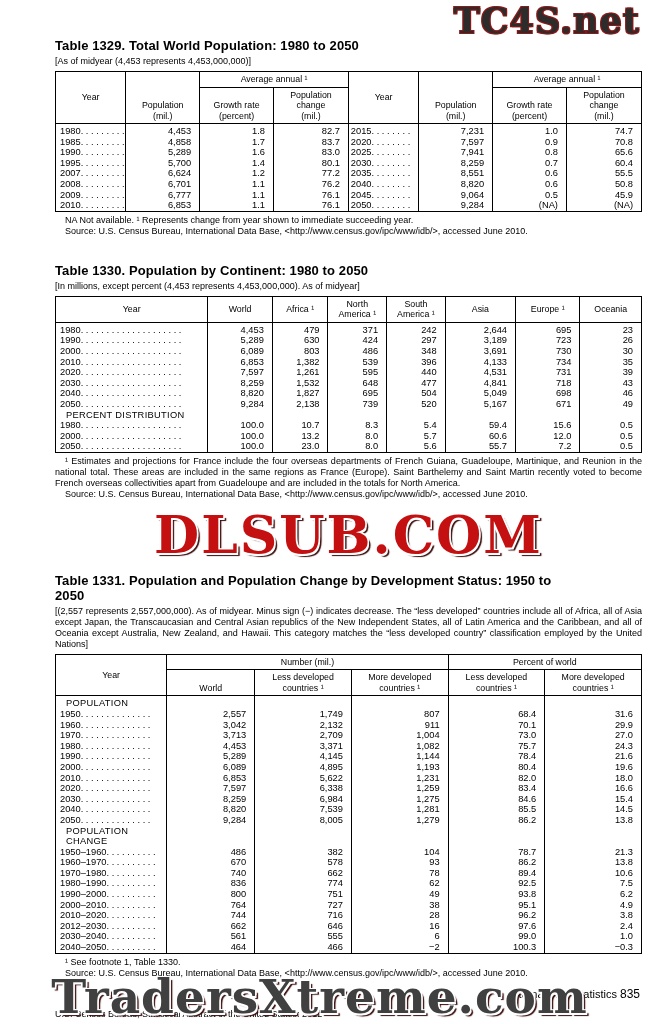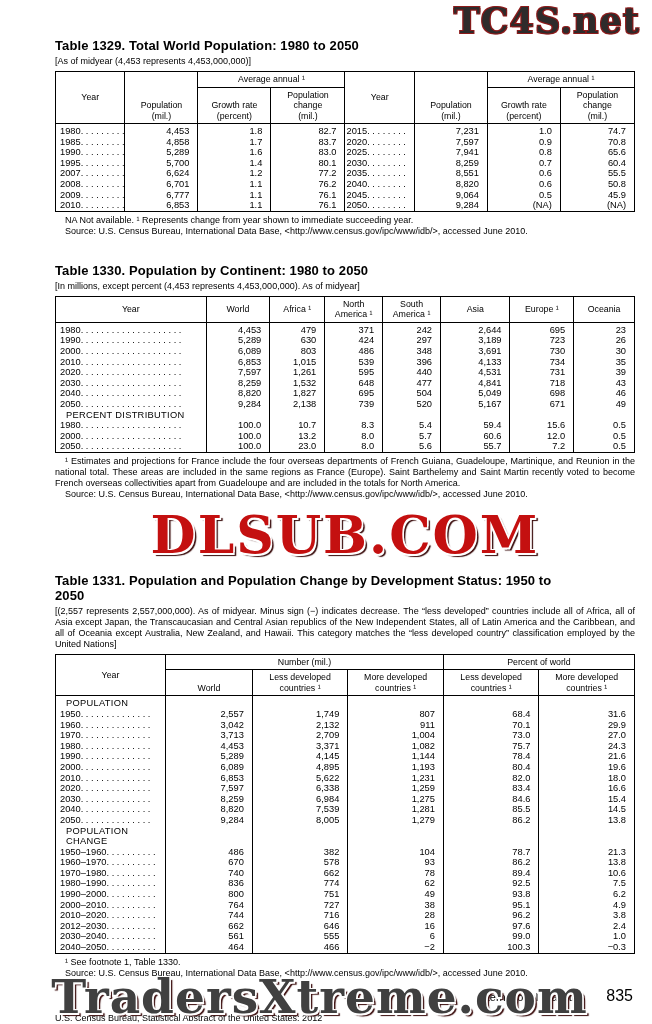--- a/index.html
+++ b/index.html
@@ -1,21 +1,21 @@
 <!DOCTYPE html>
 <html><head>
 <meta charset="utf-8">
 <style>
   * { margin:0; padding:0; box-sizing:border-box; }
   html,body { background:#fff; }
   body {
     width:652px; height:1024px; position:relative; overflow:hidden;
     font-family:"Liberation Sans", sans-serif; color:#000;
   }
-  .page { position:absolute; inset:0; padding:38px 17px 0 55px; }
+  .page { position:absolute; inset:0; padding:38px 10px 0 55px; }
 
   .tbl-title { font-size:13px; font-weight:bold; margin-bottom:3px; letter-spacing:0.1px; }
   .tbl-title.narrow { max-width:520px; }
   .tbl-note { font-size:9px; line-height:11px; margin-bottom:4px; }
   .tbl-note.para { text-align:justify; }
 
   table { border-collapse:collapse; table-layout:fixed; width:100%; border:1.4px solid #000; }
   thead th {
     border:1px solid #000; font-weight:normal; font-size:8.8px; line-height:10.5px;
     vertical-align:bottom; padding:2px 1px; white-space:pre-line;
@@ -49,21 +49,21 @@
     color:#c41010;
     text-shadow:-1.5px -1.5px 0 #fff, 1.5px -1.5px 0 #fff, -1.5px 1.5px 0 #fff, 1.5px 1.5px 0 #fff, 3px 3px 1px #3a0c0c;
   }
   .wm-bottom {
     position:absolute; left:0; right:13px; bottom:0px; text-align:center;
     font-size:47px; letter-spacing:1px; color:#404040;
     text-shadow:-1.5px -1.5px 0 #fff, 1.5px -1.5px 0 #fff, -1.5px 1.5px 0 #fff, 1.5px 1.5px 0 #fff, 3px 3px 1px #3a0c0c;
   }
 
   .page-foot-right { text-align:right; font-size:11px; margin-top:6px; padding-right:2px; }
-  .page-foot-right .pgnum { font-size:16px; margin-left:18px; }
+  .page-foot-right .pgnum { font-size:12px; margin-left:0; }
   .page-foot-left { font-size:9px; margin-top:8px; }
 </style>
 </head>
 <body>
 
 <div class="page">
 
   <div class="wm wm-top">TC4S.net</div>
 
   <section class="block-1329">
@@ -248,21 +248,21 @@
             <td class="num">803</td>
             <td class="num">486</td>
             <td class="num">348</td>
             <td class="num">3,691</td>
             <td class="num">730</td>
             <td class="num">30</td>
           </tr>
           <tr>
             <td class="stub">2010. . . . . . . . . . . . . . . . . . . .</td>
             <td class="num">6,853</td>
-            <td class="num">1,015</td>
+            <td class="num">1,382</td>
             <td class="num">539</td>
             <td class="num">396</td>
             <td class="num">4,133</td>
             <td class="num">734</td>
             <td class="num">35</td>
           </tr>
           <tr>
             <td class="stub">2020. . . . . . . . . . . . . . . . . . . .</td>
             <td class="num">7,597</td>
             <td class="num">1,261</td>

